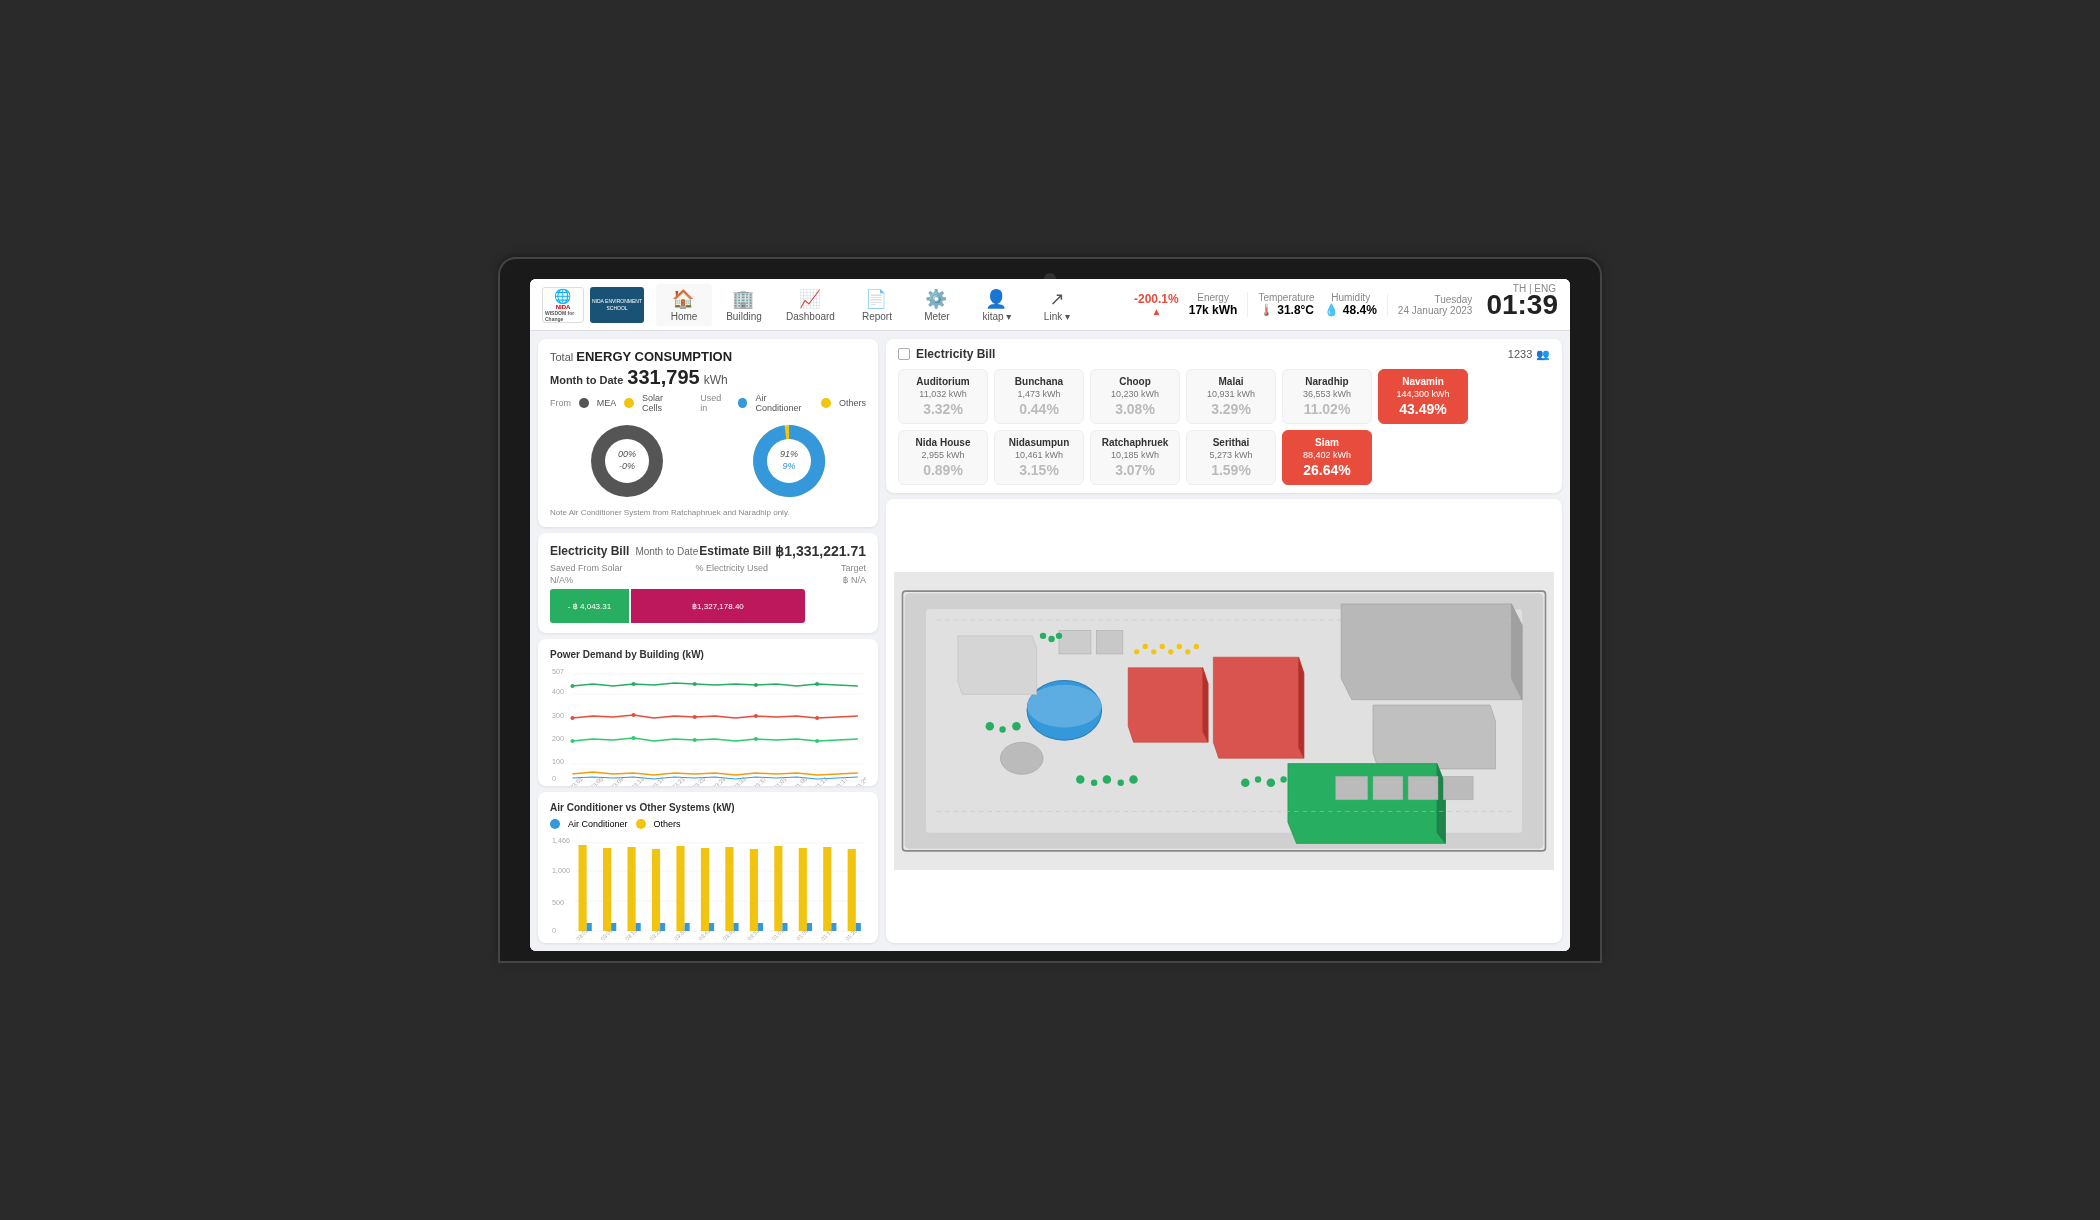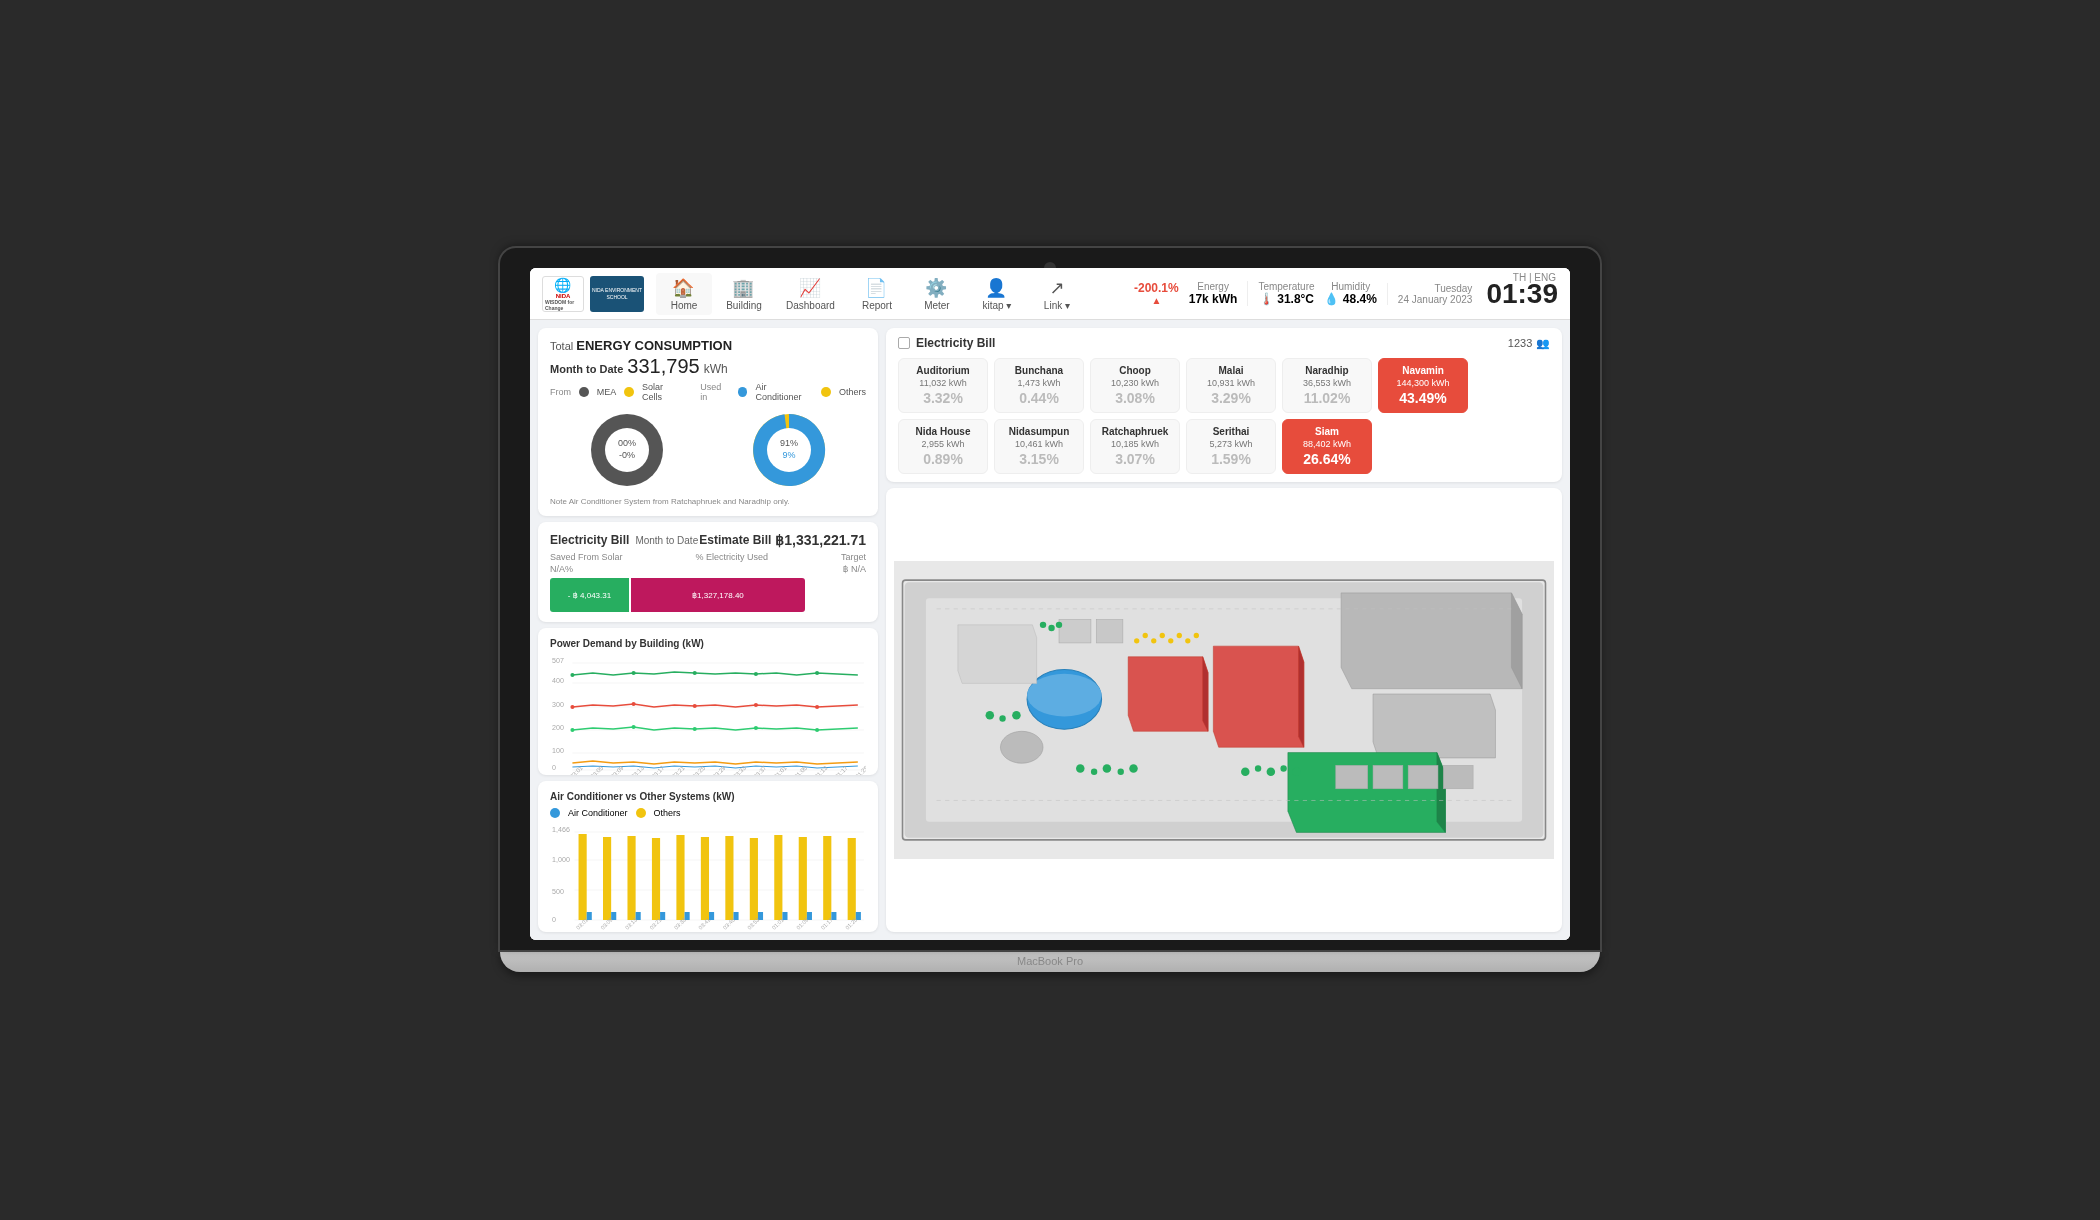--- a/index.html
+++ b/index.html
@@ -193,21 +193,21 @@
     }
 
     .energy-month-label {
       font-size: 11px;
       font-weight: bold;
       color: #333;
     }
 
     .energy-total-value {
       font-size: 20px;
-      font-weight: normal;
+      font-weight: bold;
       color: #222;
     }
 
     .energy-unit {
       font-size: 12px;
       color: #555;
     }
 
     .legend-row {
       display: flex;
@@ -223,20 +223,21 @@
       height: 10px;
       border-radius: 50%;
       display: inline-block;
     }
 
     .charts-row {
       display: flex;
       align-items: flex-start;
       justify-content: space-around;
       gap: 8px;
+      font-style: italic;
     }
 
     .note-text {
       font-size: 8px;
       color: #888;
       margin-top: 4px;
     }
 
     
     .bill-card-header {
@@ -888,16 +889,13 @@
                 <rect x="8" y="18" width="604" height="244" fill="none" stroke="#888" stroke-width="1.5" rx="3"></rect>
               </svg>
             </div>
 
 
           </div>
         </div>
       </div>
     </div>
   </div>
-  <div class="laptop-base">
-    <span class="laptop-base-text">MacBook Pro</span>
-  </div>
 </div>
 
 </body></html>

